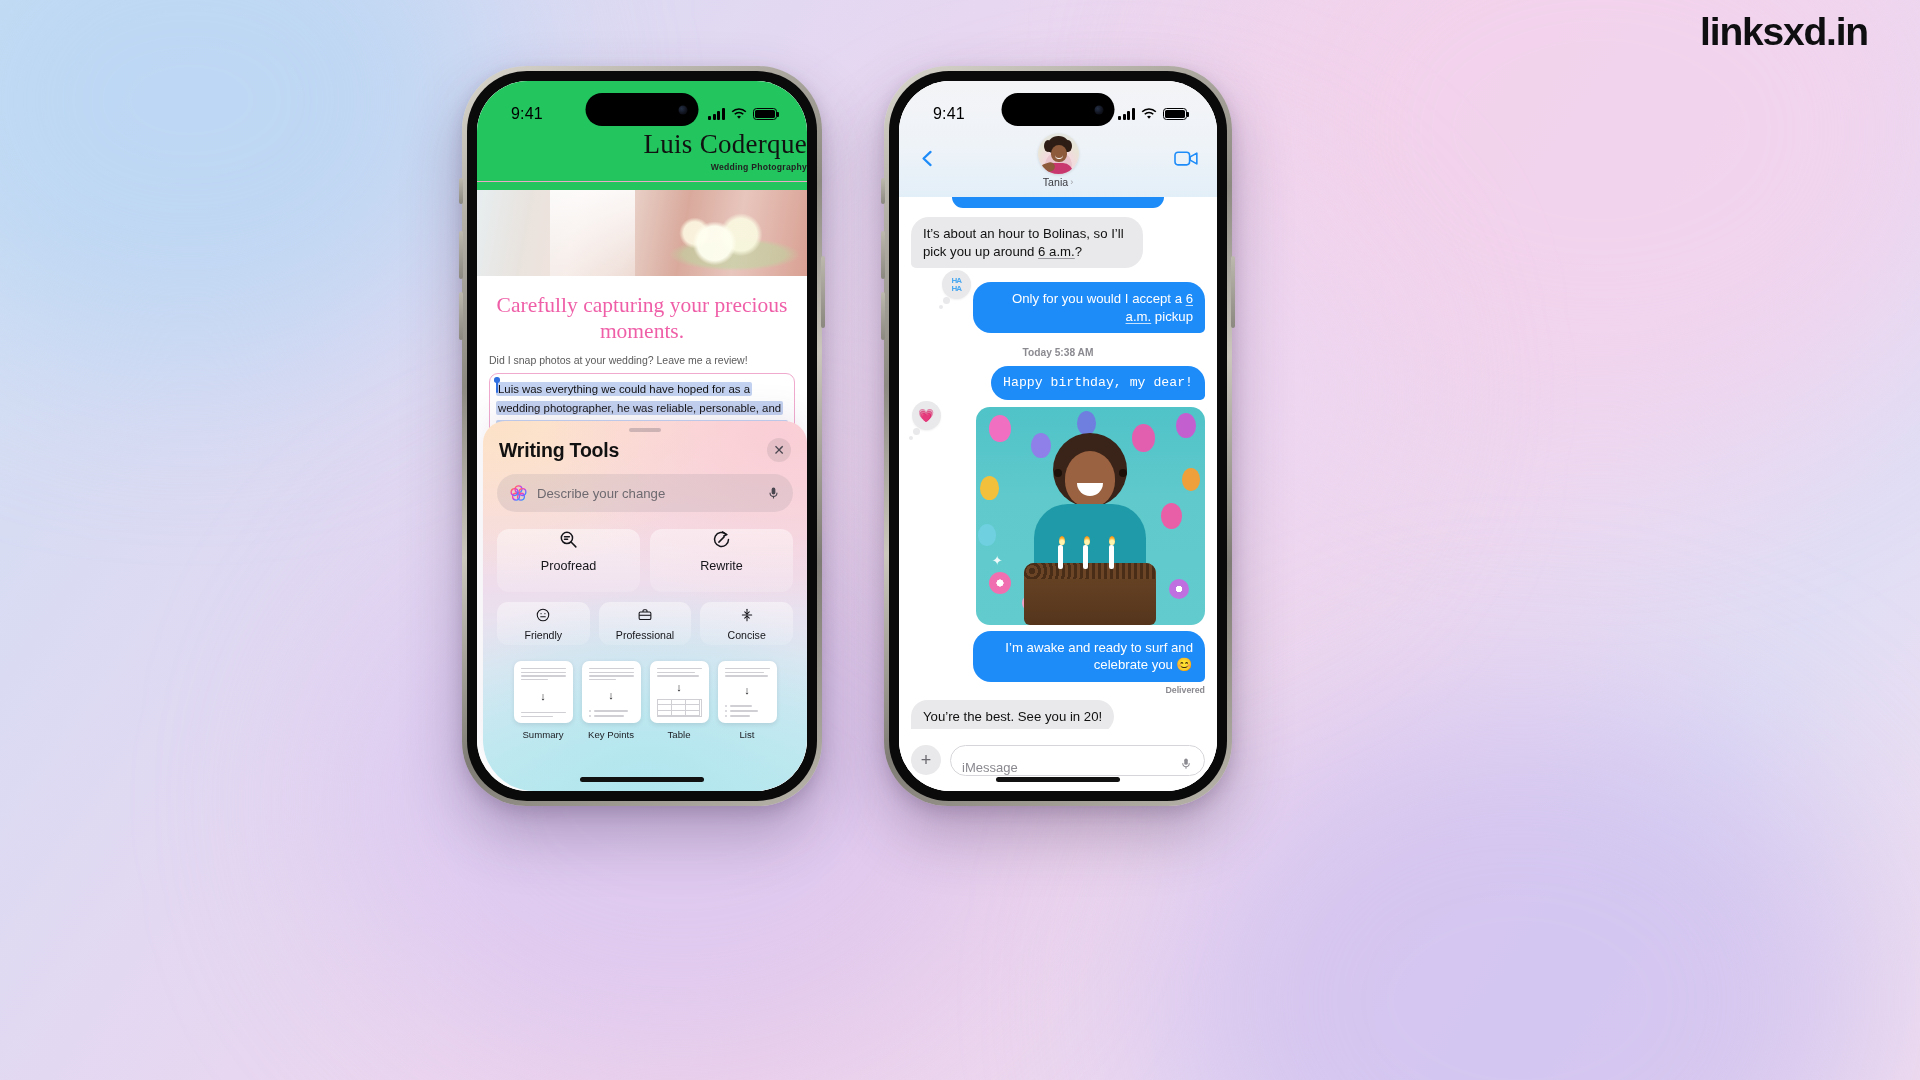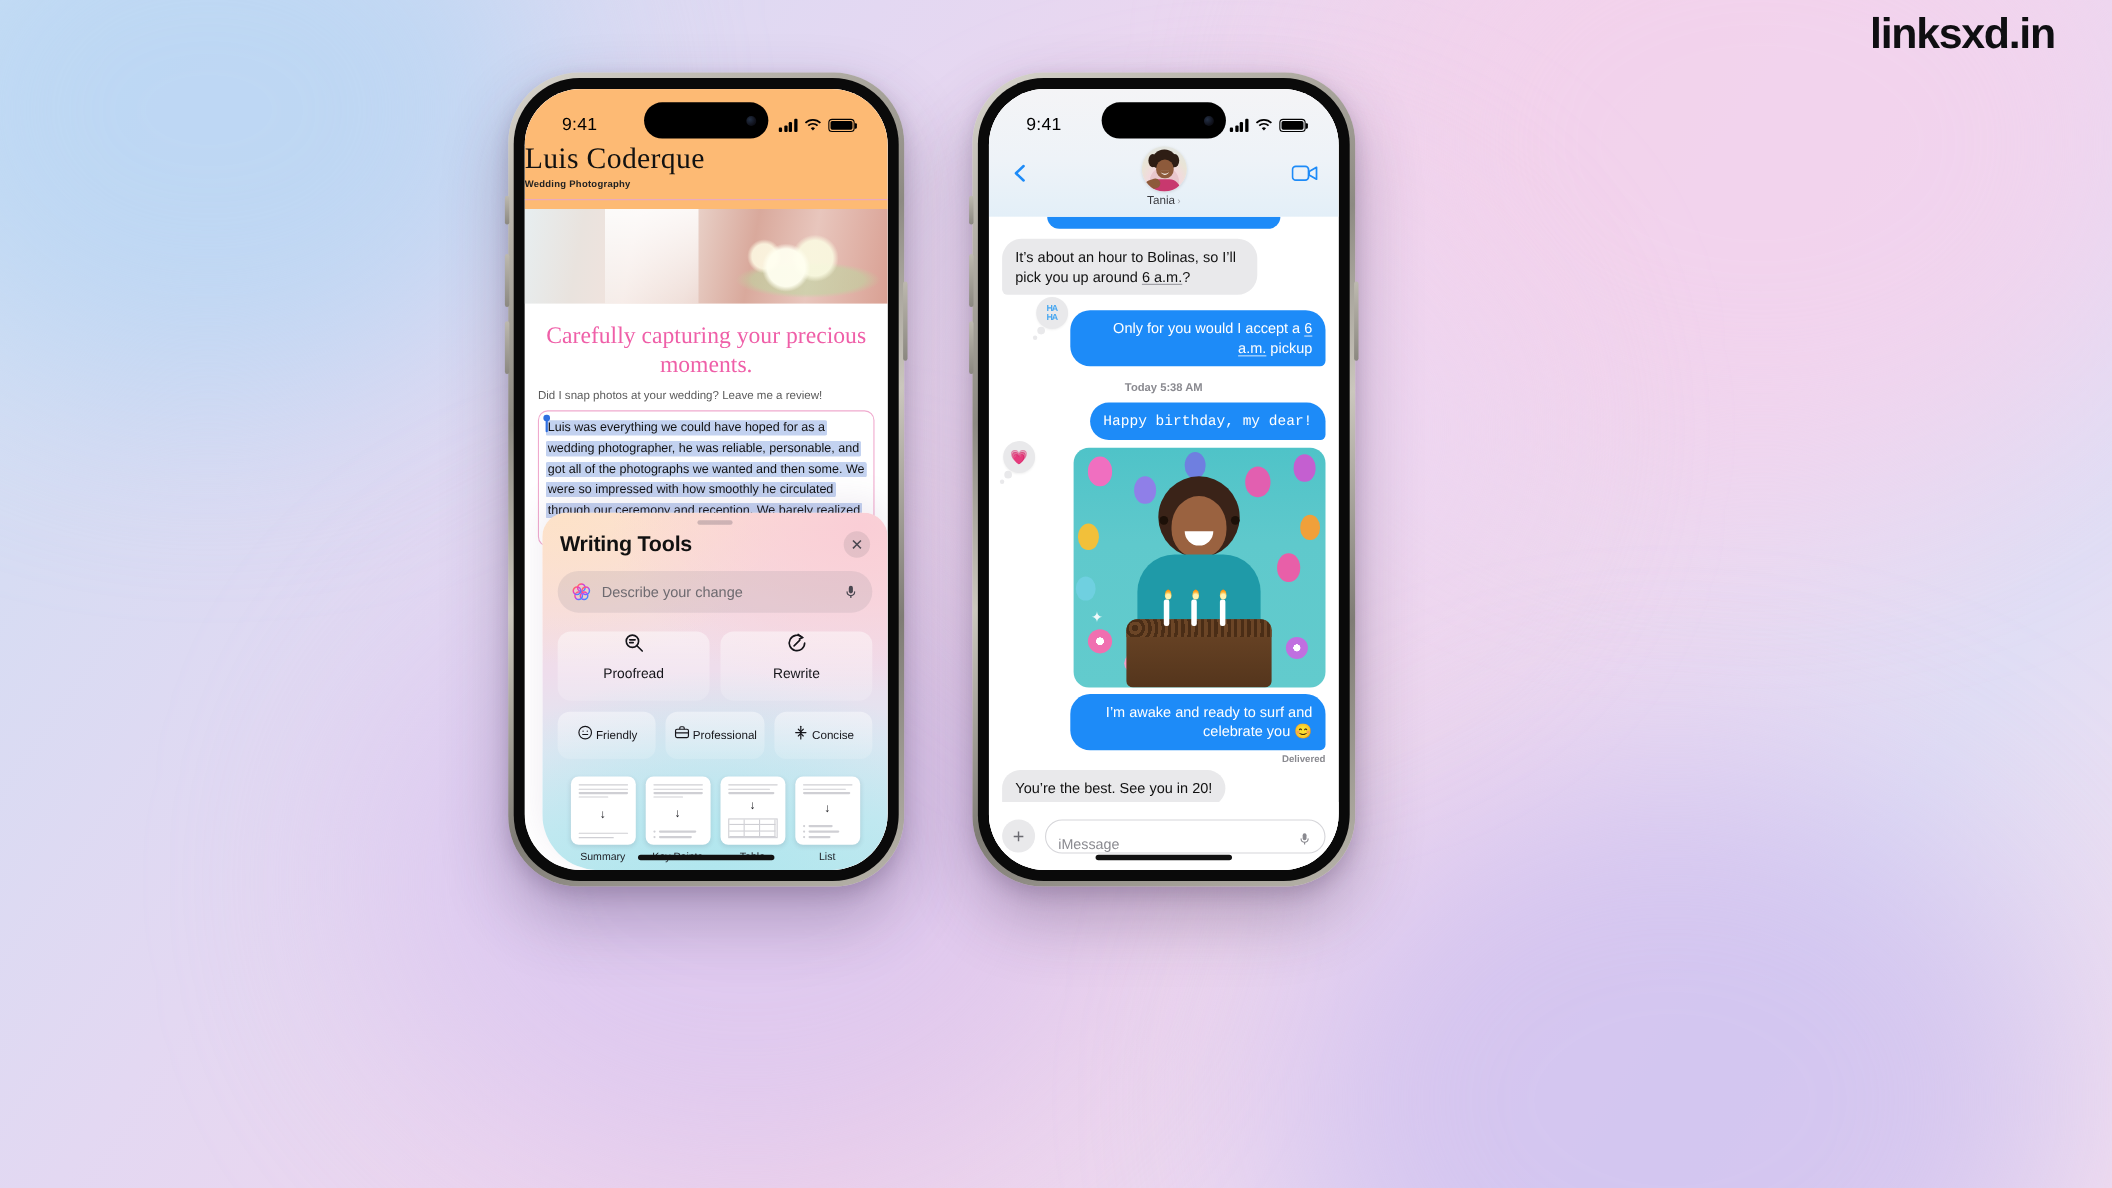--- a/index.html
+++ b/index.html
@@ -81,21 +81,21 @@
   .di-cam { position:absolute; right:11px; top:50%; transform:translateY(-50%);
             width:9px; height:9px; border-radius:50%;
             background:radial-gradient(circle at 35% 35%, #243045 0%, #10121c 60%, #05060a 100%); }
   .home-indicator {
     position:absolute; bottom:9px; left:50%; transform:translateX(-50%);
     width:124px; height:5px; border-radius:3px; background:#111; z-index:30;
   }
 
   
   .site { position:absolute; inset:0; background:#fff; display:flex; flex-direction:column; }
-  .site-head { padding:48px 0 8px; text-align:left; background:#fdba74; }
+  .site-head { padding:48px 0 8px; text-align:right; background:#22c55e; }
   .site-title { font-family:"Liberation Serif", serif; font-size:27px; color:#111; letter-spacing:.3px; }
   .site-sub { font-size:8.6px; font-weight:bold; color:#222; letter-spacing:.25px; margin-top:2px; }
   .site-rule { height:1px; background:#e8a9c6; margin-top:9px; }
   .hero {
     height:86px; position:relative; overflow:hidden;
     background:
       radial-gradient(circle at 72% 62%, rgba(255,255,240,.95) 0 7%, rgba(255,255,255,0) 9%),
       radial-gradient(circle at 80% 52%, rgba(250,250,225,.9) 0 6%, rgba(255,255,255,0) 8%),
       radial-gradient(circle at 66% 50%, rgba(255,253,230,.85) 0 5%, rgba(255,255,255,0) 7%),
       radial-gradient(ellipse at 78% 75%, rgba(188,215,160,.55) 0 14%, rgba(255,255,255,0) 18%),
@@ -121,21 +121,21 @@
     padding:1px 2px; display:inline;
     box-decoration-break:clone; -webkit-box-decoration-break:clone;
   }
   .caret {
     position:absolute; left:6px; top:6px; width:2px; height:13px; background:#2f6fe0; border-radius:1px;
   }
   .caret::before { content:""; position:absolute; left:-1.6px; top:-3px; width:5.4px; height:5.4px; border-radius:50%; background:#2f6fe0; }
 
   
   .wt-sheet {
-    position:absolute; left:16px; right:0; bottom:0; height:325px;
+    position:absolute; left:6px; right:0; bottom:0; height:370px;
     border-radius:22px 22px 51px 51px; z-index:15;
     background:
       radial-gradient(120% 78% at 92% 4%, rgba(250,205,214,.95) 0%, rgba(250,205,214,0) 60%),
       radial-gradient(110% 70% at 6% 2%, rgba(253,226,200,.95) 0%, rgba(253,226,200,0) 58%),
       radial-gradient(130% 90% at 50% 100%, rgba(176,230,238,.95) 0%, rgba(176,230,238,0) 62%),
       linear-gradient(178deg,#fbe0d6 0%,#f6dce2 24%,#eeddec 44%,#dee7f2 66%,#c9e9f1 86%,#bfe8ef 100%);
     box-shadow:0 -10px 30px rgba(120,90,140,.12);
     padding:0 14px;
   }
   .grabber { width:32px; height:4px; border-radius:3px; background:rgba(120,110,120,.35); margin:7px auto 0; }
@@ -161,21 +161,21 @@
     background:linear-gradient(180deg, rgba(255,255,255,.46), rgba(255,255,255,.16));
     display:flex; flex-direction:column; align-items:center; justify-content:flex-start; gap:5px;
     cursor:pointer;
   }
   .big-btn .lbl { font-size:12.6px; color:#15151a; }
 
   .tone-row { display:flex; gap:9px; margin-top:10px; }
   .tone-btn {
     flex:1; height:43px; border-radius:11px;
     background:linear-gradient(180deg, rgba(255,255,255,.44), rgba(255,255,255,.14));
-    display:flex; flex-direction:row; align-items:center; justify-content:center; gap:2px;
+    display:flex; flex-direction:column; align-items:center; justify-content:center; gap:2px;
     cursor:pointer;
   }
   .tone-btn .lbl { font-size:10.6px; color:#15151a; }
 
   .doc-row { display:flex; gap:9px; margin-top:16px; justify-content:center; }
   .doc-item { width:59px; display:flex; flex-direction:column; align-items:center; gap:6px; cursor:pointer; }
   .doc-card {
     width:59px; height:62px; border-radius:7px; background:#fff;
     box-shadow:0 1.5px 4px rgba(60,50,70,.12);
     padding:7px 7px 6px; display:flex; flex-direction:column; justify-content:space-between;

